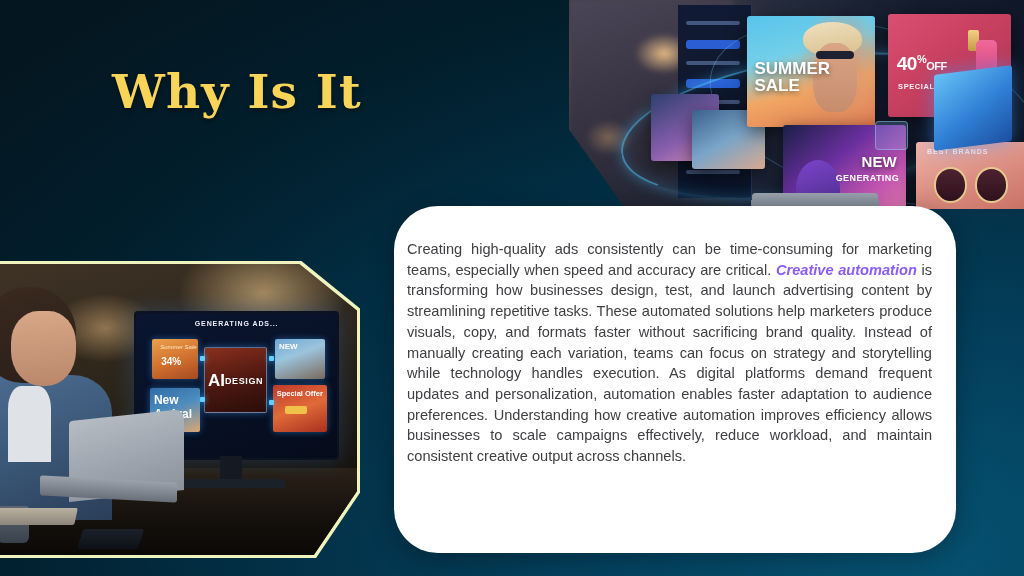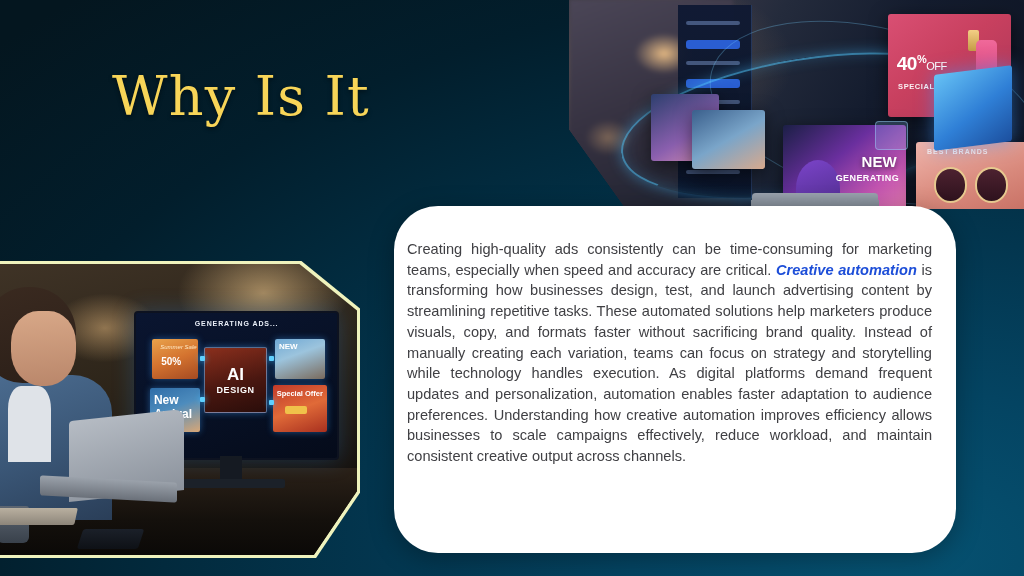--- a/index.html
+++ b/index.html
@@ -19,22 +19,22 @@
   }
 
   
   .title {
     position: absolute;
     left: 112px;
     top: 64px;
     width: 420px;
     color: #f8d558;
     font-family: "DejaVu Serif", "Liberation Serif", serif;
-    font-weight: 400;
-    font-size: 54px;
+    font-weight: 700;
+    font-size: 47px;
     line-height: 1.21;
     letter-spacing: 1.2px;
     text-shadow: 0 2px 4px rgba(0,0,0,0.45);
   }
   .title .l2 { display:block; }
 
   
   .hero-photo {
     position: absolute;
     left: 569px;
@@ -120,21 +120,21 @@
   }
   .c-off {
     left: 70%; top: 7%; width: 27%; height: 49%;
     background: linear-gradient(140deg, #d94f73 0%, #c8405f 45%, #aa3657 100%);
   }
   .c-off .pct {
     position: absolute; left: 7%; top: 38%;
     font-weight: 800; font-size: 19px; letter-spacing: -0.5px;
   }
   .c-off .pct sup { font-size: 11px; }
-  .c-off .pct .off { font-size: 11px; font-weight: 400; }
+  .c-off .pct .off { font-size: 11px; font-weight: 700; }
   .c-off .sub {
     position: absolute; left: 8%; top: 66%;
     font-size: 7.5px; letter-spacing: 0.6px; opacity: 0.92; font-weight: 600;
   }
   .c-off .bottle {
     position: absolute; right: 12%; top: 26%; width: 17%; height: 48%;
     border-radius: 5px 5px 7px 7px;
     background: linear-gradient(180deg, #f0699a 0%, #d7376d 100%);
   }
   .c-off .cap {
@@ -281,21 +281,21 @@
     color: #e9eef7; font-size: 7px; font-weight: 700; letter-spacing: 0.9px;
     white-space: nowrap;
   }
   .m-card {
     position: absolute; border-radius: 2px; overflow: hidden;
     box-shadow: 0 0 7px rgba(60,160,255,0.45);
   }
   .m-ai {
     left: 34%; top: 24%; width: 30%; height: 44%;
     background: linear-gradient(165deg, #8a2f1d 0%, #4a1710 55%, #2a0d0a 100%);
-    display: flex; flex-direction: column; align-items: center; justify-content: center;
+    display: flex; flex-direction: row; align-items: center; justify-content: center;
     border: 1px solid rgba(120,190,255,0.55);
   }
   .m-ai .a1 { color:#fff; font-size: 17px; font-weight: 800; line-height: 1; }
   .m-ai .a2 { color:#fff; font-size: 9px; font-weight: 700; letter-spacing: 0.6px; margin-top: 2px; text-align: right; }
   .m-50 {
     left: 8%; top: 18%; width: 23%; height: 28%;
     background: linear-gradient(160deg, #e9a24b 0%, #d4732f 50%, #a44a22 100%);
   }
   .m-50 .p { position:absolute; left: 20%; top: 42%; color:#fff; font-weight: 800; font-size: 10px; }
   .m-50 .s { position:absolute; left: 18%; top: 12%; color:#ffe9c4; font-size: 6px; font-style: italic; }
@@ -355,21 +355,21 @@
     color: #404044;
     font-size: 14.6px;
     line-height: 20.7px;
     text-align: justify;
     text-justify: inter-word;
     margin: 0;
     padding: 0 0 0 0;
     hyphens: none;
   }
   .hl-term {
-    color: #1d4ed8;
+    color: #8b5cf6;
     font-weight: 700;
     font-style: italic;
   }
 </style>
 </head>
 <body>
 
 <div id="slide">
 
   <div class="hero-photo">
@@ -387,20 +387,29 @@
         <i style="top:76%"></i>
         <i style="top:85%"></i>
       </div>
 
       <div class="orbit"></div>
       <div class="orbit2"></div>
 
       <div class="card c-small1"></div>
       <div class="card c-small2"></div>
 
+      <div class="card c-summer">
+        <div class="head"></div>
+        <div class="face"></div>
+        <div class="shades"></div>
+        <div class="txt">
+          <div>SUMMER</div>
+          <div>SALE</div>
+        </div>
+      </div>
 
       <div class="card c-off">
         <div class="cap"></div>
         <div class="bottle"></div>
         <div class="pct"><span>40</span><sup>%</sup><span class="off">OFF</span></div>
         <div class="sub">SPECIAL OFFER</div>
       </div>
 
       <div class="card c-new">
         <div class="blob"></div>
@@ -426,21 +435,21 @@
 
   <div class="left-photo">
     <div class="left-photo-inner">
       <div class="desk"></div>
 
       <div class="monitor">
         <div class="gen-txt">GENERATING ADS...</div>
 
         <div class="m-card m-50">
           <div class="s">Summer Sale</div>
-          <div class="p">50%</div>
+          <div class="p">34%</div>
         </div>
 
         <div class="m-card m-na">
           <div class="p">New Arrival</div>
         </div>
 
         <div class="m-card m-ai">
           <div class="a1">AI</div>
           <div class="a2">DESIGN</div>
         </div>

